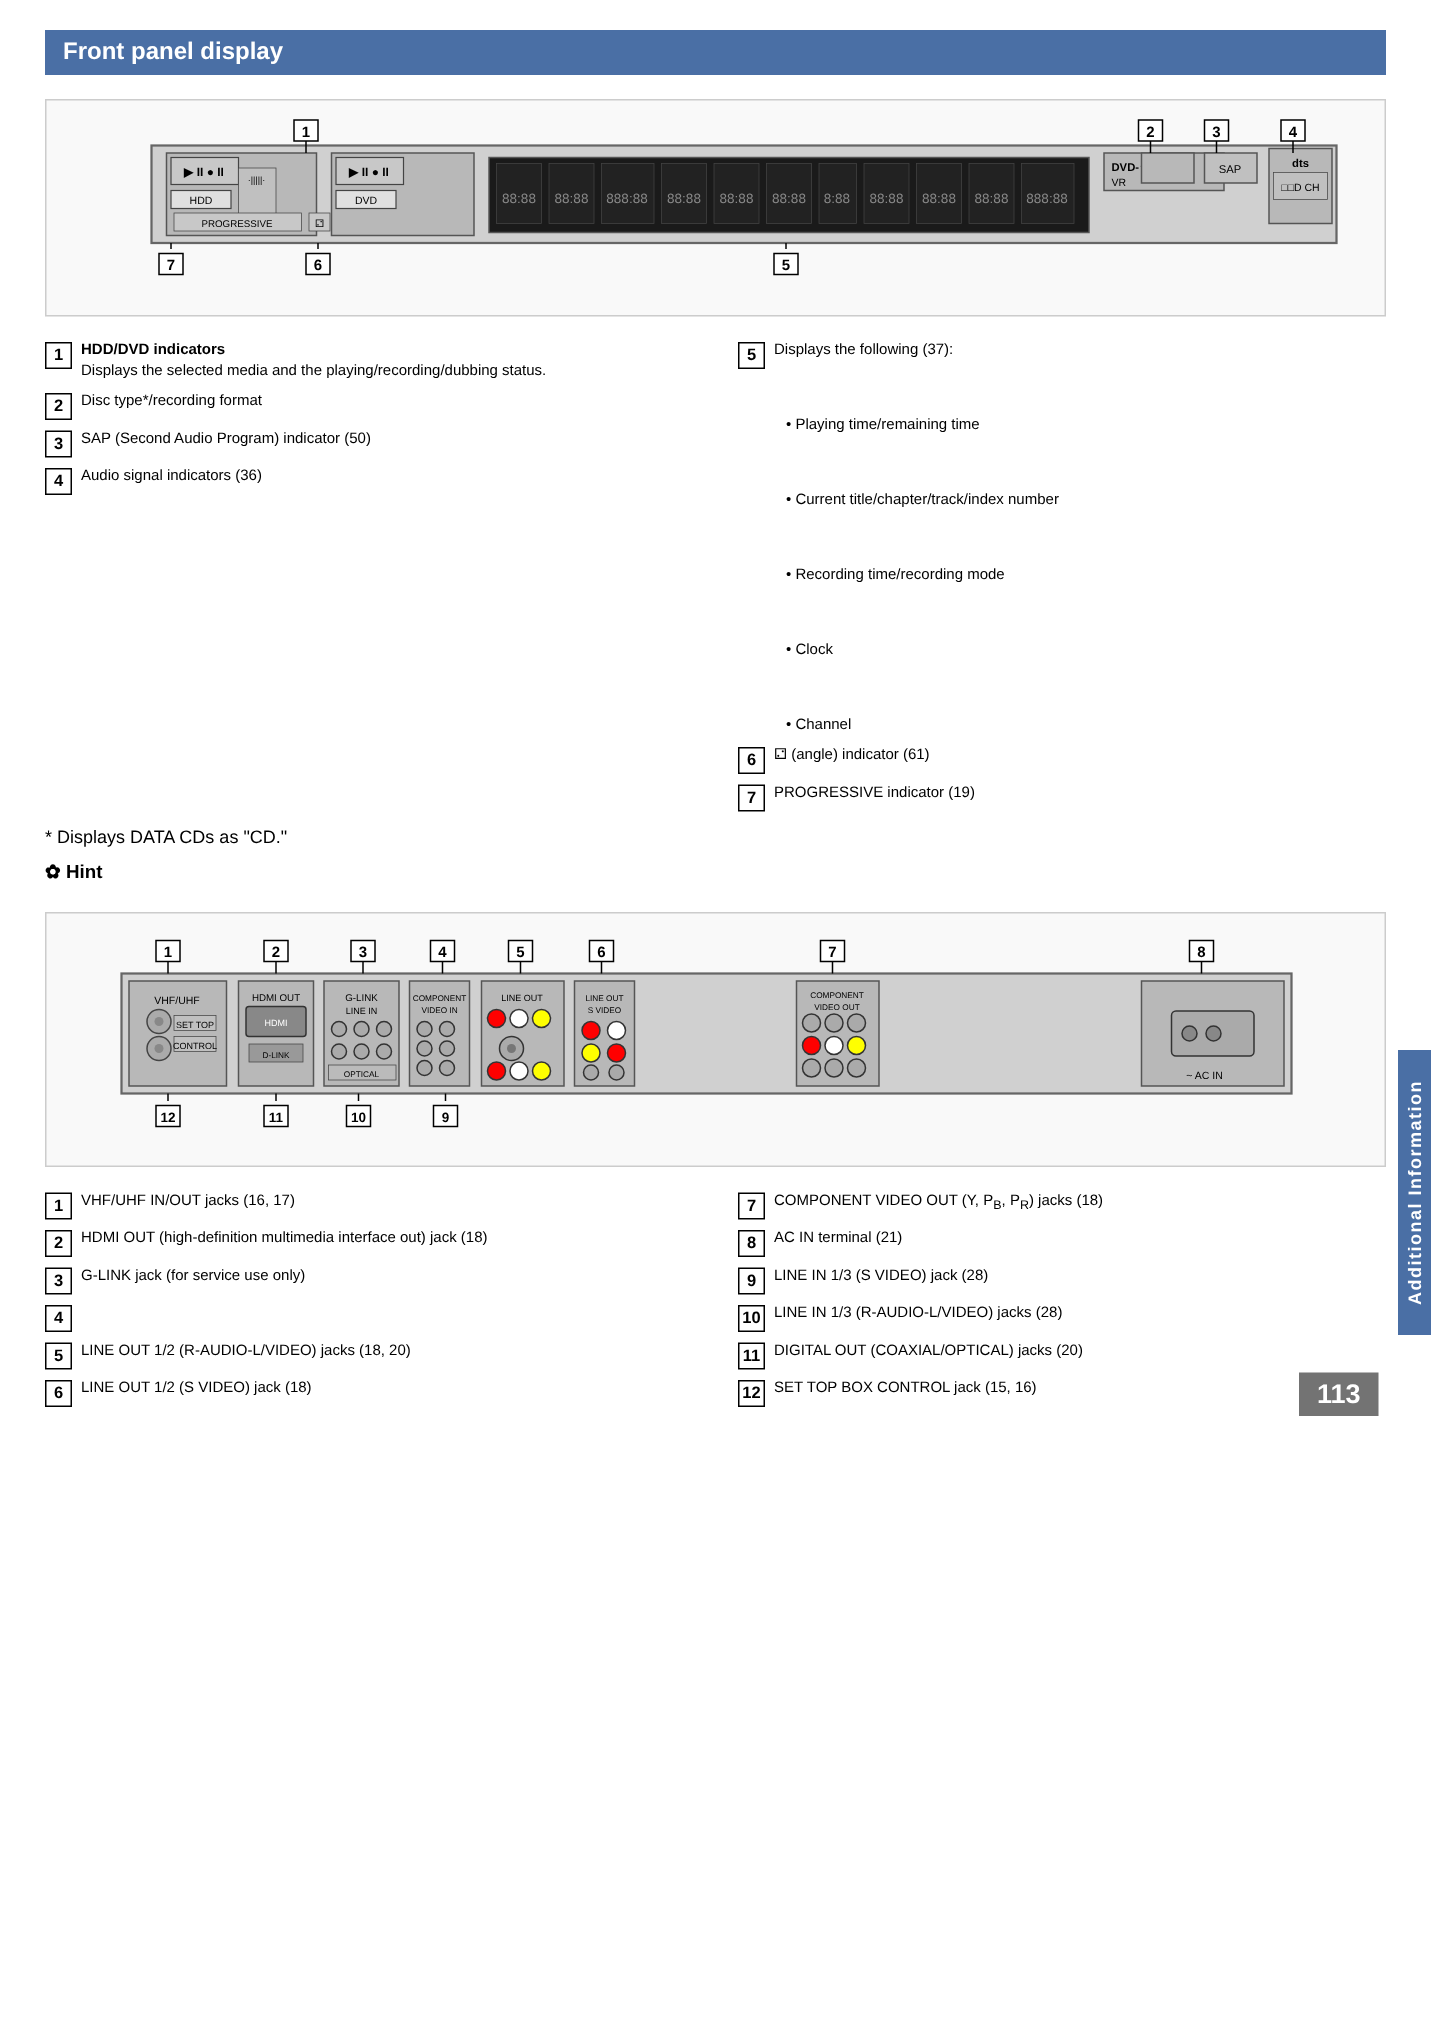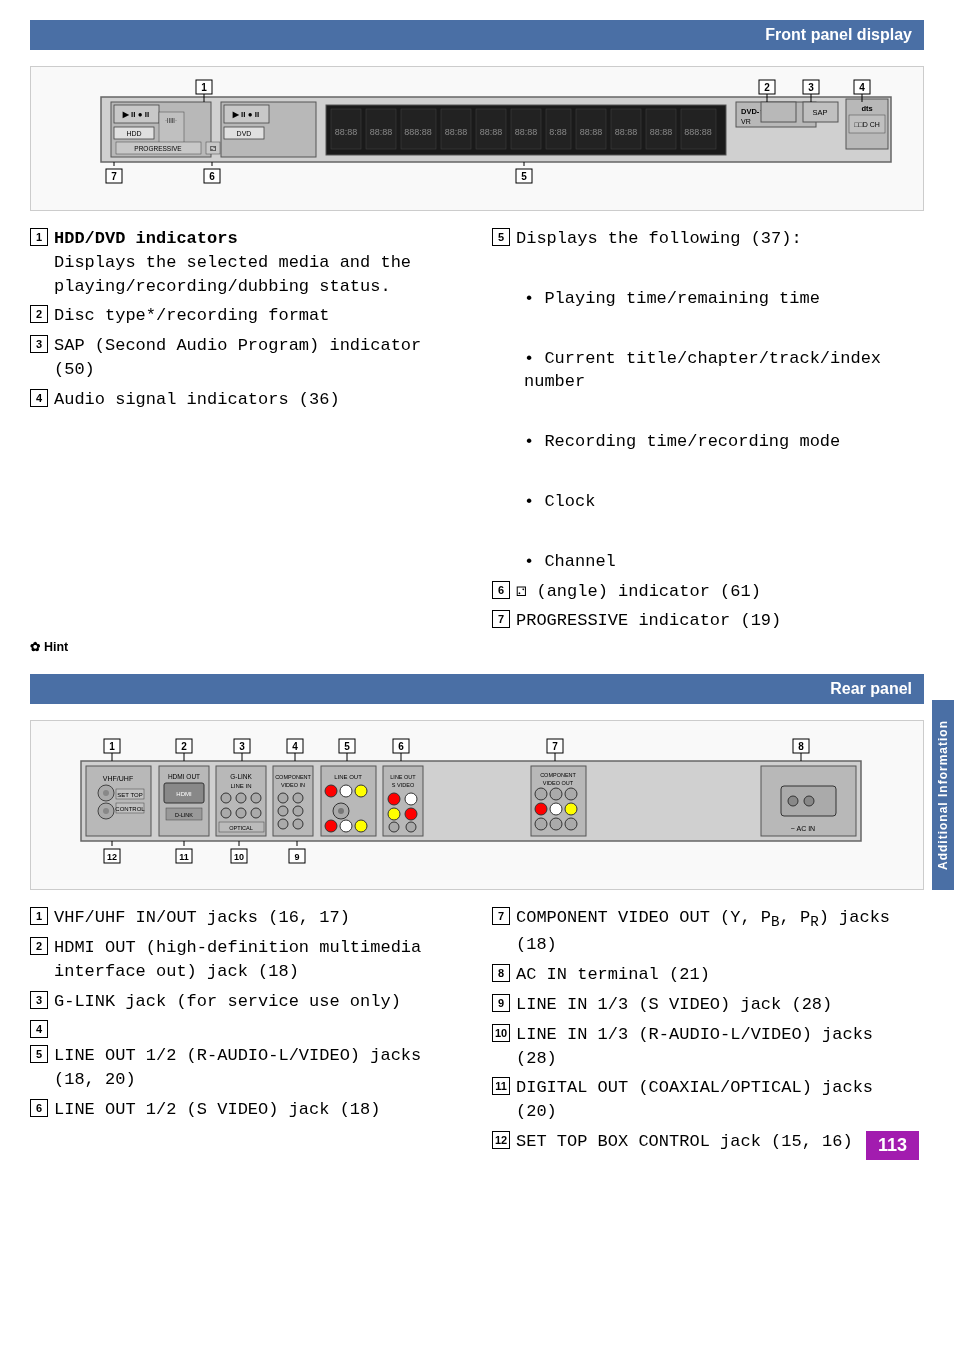--- a/index.html
+++ b/index.html
@@ -17,21 +17,20 @@
       position: relative;
     }
     
     .section-header {
       background: #4a6fa5;
       color: #fff;
       font-size: 16px;
       font-weight: bold;
       padding: 6px 12px;
       margin-bottom: 16px;
-      text-align: right;
     }
     
     .front-panel-section {
       margin-bottom: 20px;
     }
     
     .diagram-container {
       border: 1px solid #ccc;
       margin-bottom: 16px;
       padding: 10px;
@@ -50,23 +49,22 @@
       height: 18px;
       display: inline-flex;
       align-items: center;
       justify-content: center;
       font-size: 11px;
       font-weight: bold;
       flex-shrink: 0;
       margin-top: 1px;
     }
     .desc-text {
-      font-size: 17px;
+      font-size: 10px;
       line-height: 1.4;
-      font-family: Liberation Mono, monospace;
     }
     .desc-text .sub-item {
       display: block;
       padding-left: 8px;
       margin-top: 36px;
     }
     .desc-text .sub-item::before {
       content: "• ";
     }
     .footnote {
@@ -105,21 +103,21 @@
       padding: 20px 4px;
       letter-spacing: 1px;
     }
     
     .page-number {
       position: absolute;
       right: 35px;
       bottom: 20px;
       font-size: 18px;
       font-weight: bold;
-      background: #a21caf;
+      background: #737373;
       color: #fff;
       padding: 4px 12px;
     }
     
     svg text { font-family: Arial, sans-serif; }
   </style>
 </head>
 <body>
 
 <div class="page-container">
@@ -269,28 +267,28 @@
           <span class="desc-text">⚁ (angle) indicator (61)</span>
         </div>
 
         <div class="desc-item">
           <span class="desc-num">7</span>
           <span class="desc-text">PROGRESSIVE indicator (19)</span>
         </div>
       </div>
     </div>
 
+    <div class="footnote">* Displays DATA CDs as "CD."</div>
 
     <div class="hint-section">
       <div class="hint-title">Hint</div>
     </div>
   </div>
 
   <div class="rear-panel-section">
-    <div class="section-header">Rear panel</div>
 
     <div class="diagram-container">
       <svg width="860" height="145" viewBox="0 0 860 145">
 
         <rect x="40" y="30" width="780" height="80" fill="#d0d0d0" stroke="#666" stroke-width="1.5"></rect>
 
         <rect x="45" y="35" width="65" height="70" fill="#b8b8b8" stroke="#555" stroke-width="1"></rect>
         <text x="77" y="50" font-size="7" text-anchor="middle">VHF/UHF</text>
         <circle cx="65" cy="62" r="8" fill="#aaa" stroke="#444" stroke-width="1"></circle>
         <circle cx="65" cy="62" r="3" fill="#888"></circle>

